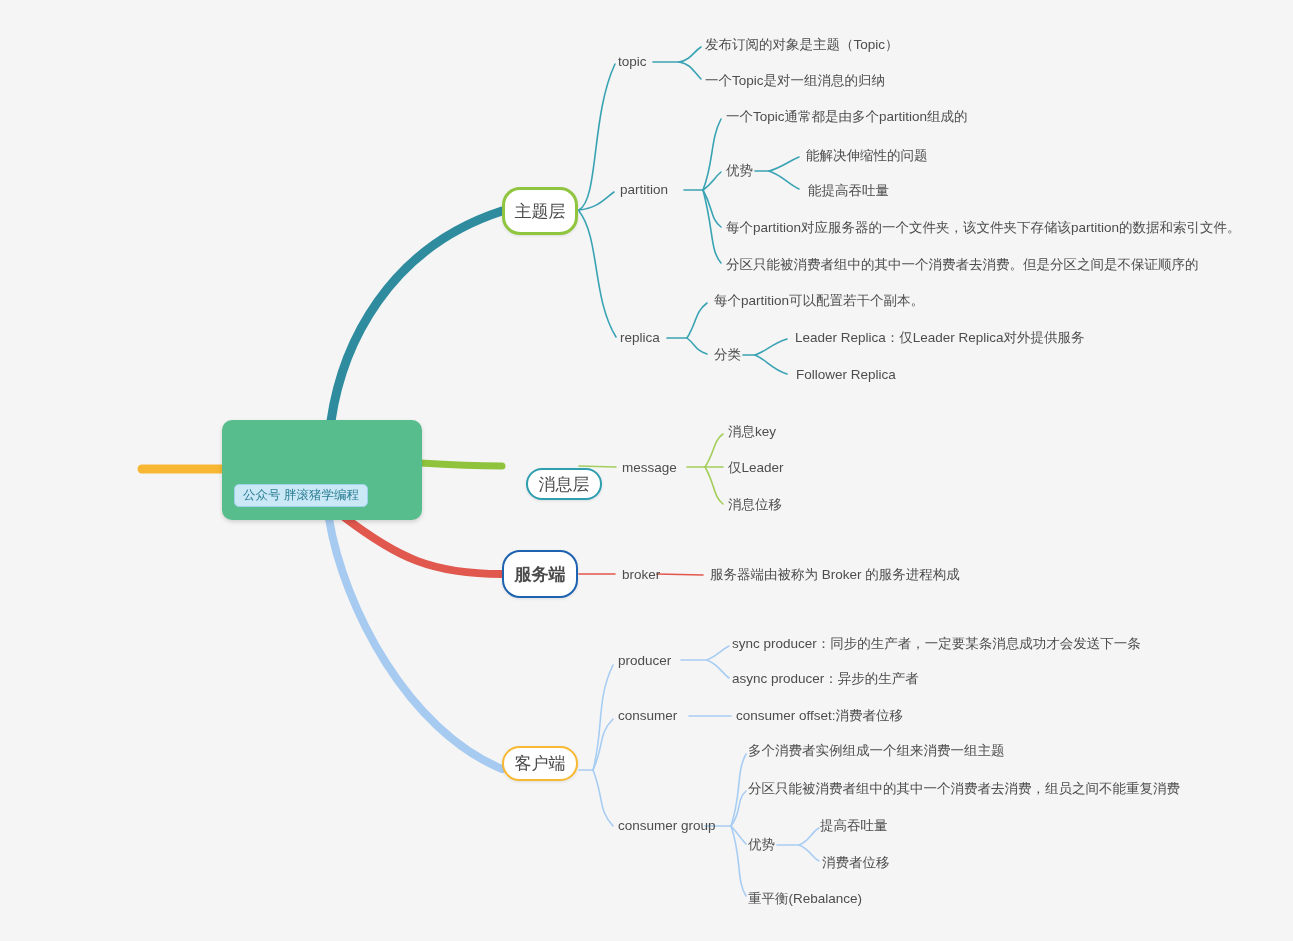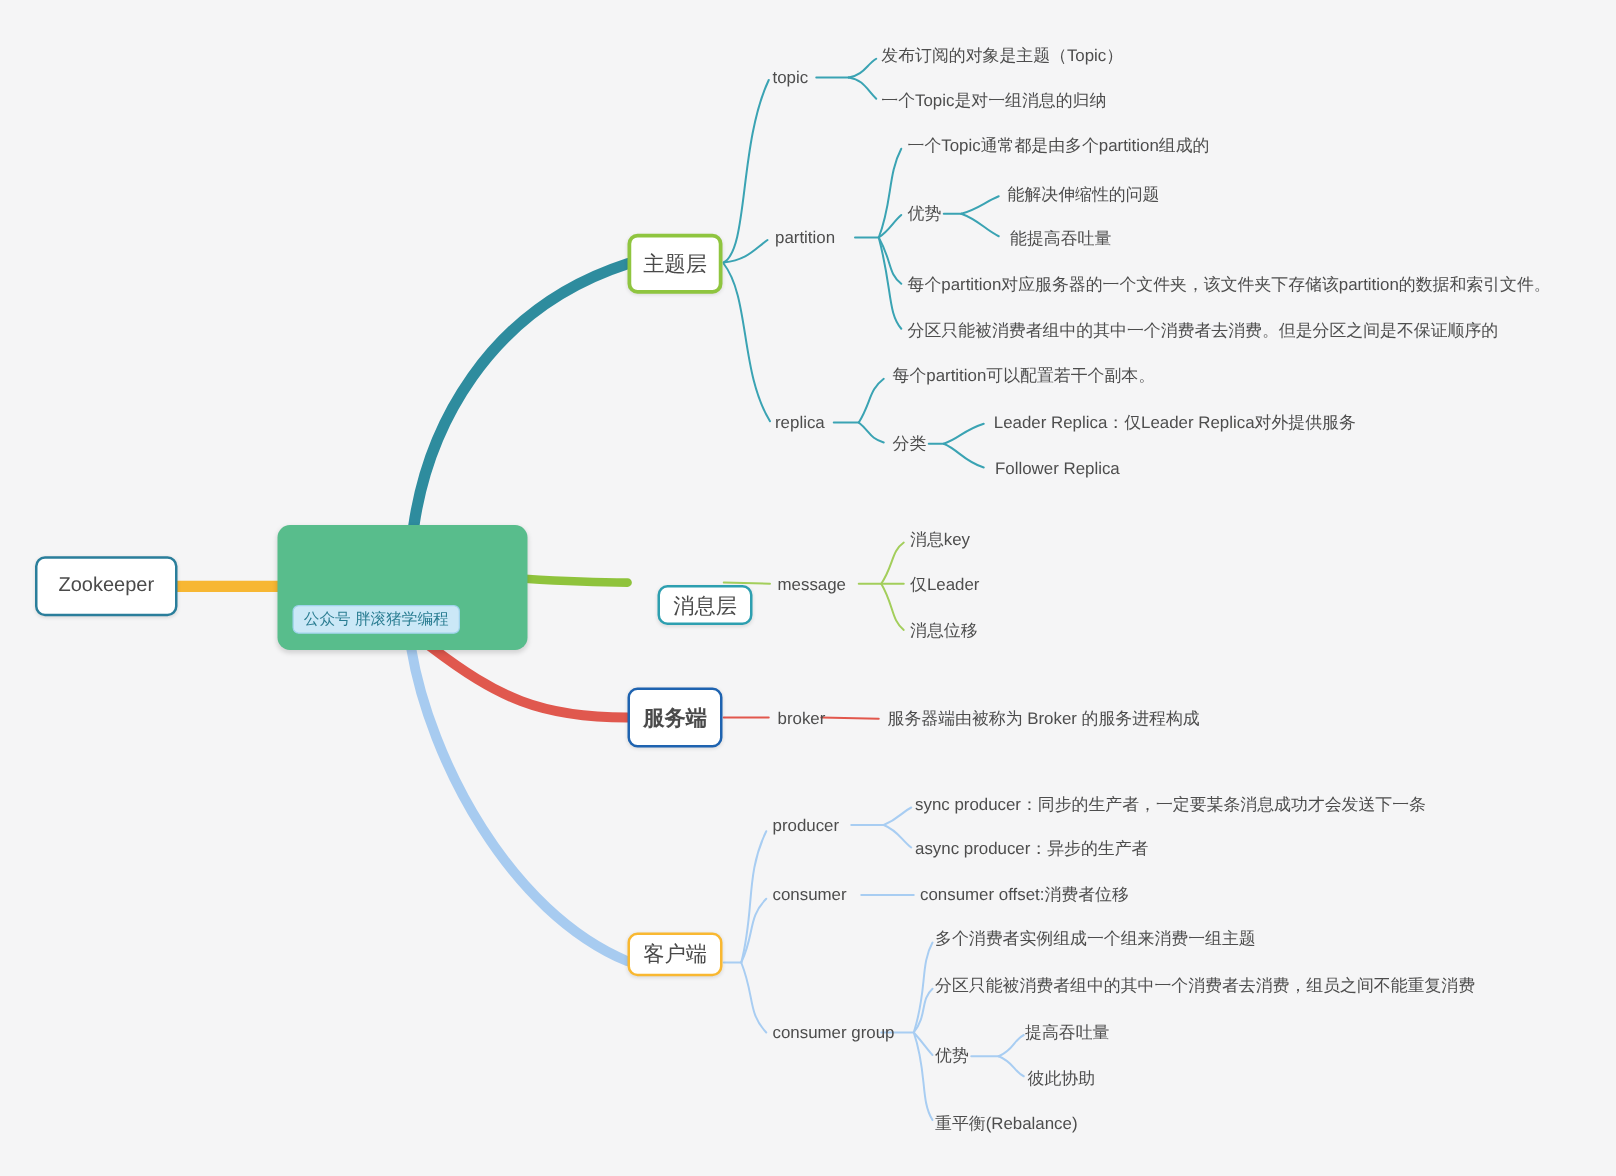--- a/index.html
+++ b/index.html
@@ -5,21 +5,21 @@
   html,body{margin:0;padding:0;}
   body{
     width:1293px;height:941px;
     background:var(--bg,#f5f5f6);
     font-family:"Liberation Sans","DejaVu Sans",sans-serif;
     overflow:hidden;position:relative;
   }
   .stage{position:absolute;left:0;top:0;width:1293px;height:941px;}
   svg.wires{position:absolute;left:0;top:0;}
   .node{
-    position:absolute;background:#ffffff;border-radius:8px;
+    position:absolute;background:#ffffff;border-radius:18px;
     display:flex;align-items:center;justify-content:center;
     color:var(--node-text,#4a4a4a);font-size:17px;
     box-shadow:0 1px 3px rgba(0,0,0,0.10);
     box-sizing:border-box;white-space:nowrap;
   }
   .node-zookeeper{left:28px;top:445px;width:114px;height:48px;border:2.5px solid var(--zookeeper-border,#2a7e9b);font-size:16px;}
   .node-topic-layer{left:502px;top:187px;width:76px;height:48px;border:3px solid var(--topic-node-border,#8fc53f);}
   .node-message-layer{left:526px;top:441px;width:76px;height:32px;border:2.5px solid var(--message-node-border,#2d9fb0);margin-top:27px;}
   .node-server{left:502px;top:550px;width:76px;height:48px;border:2.5px solid var(--server-node-border,#1e63b0);font-weight:bold;}
   .node-client{left:502px;top:746px;width:76px;height:35px;border:2.5px solid var(--client-node-border,#f9b831);}
@@ -105,21 +105,20 @@
       <path d="M 731 826 C 742 792 736 772 746 754"></path>
       <path d="M 731 826 C 742 812 736 800 746 791"></path>
       <path d="M 731 826 C 740 836 742 840 746 844"></path>
       <path d="M 731 826 C 742 858 736 880 746 896"></path>
       <path d="M 777 845 L 799 845"></path>
       <path d="M 799 845 C 811 840 811 832 819 828"></path>
       <path d="M 799 845 C 811 850 811 857 819 861"></path>
     </g>
   </svg>
 
-  <div class="node node-zookeeper">Zookeeper</div>
 
   <div class="node node-center">
     <div class="center-badge">公众号 胖滚猪学编程</div>
   </div>
 
   <div class="node node-topic-layer">主题层</div>
   <div class="node node-message-layer">消息层</div>
   <div class="node node-server">服务端</div>
   <div class="node node-client">客户端</div>
 
@@ -154,16 +153,16 @@
   <div class="leaf" style="left:732px;top:669px">async producer：异步的生产者</div>
 
   <div class="leaf" style="left:618px;top:706px">consumer</div>
   <div class="leaf" style="left:736px;top:706px">consumer offset:消费者位移</div>
 
   <div class="leaf" style="left:618px;top:816px">consumer group</div>
   <div class="leaf" style="left:748px;top:741px">多个消费者实例组成一个组来消费一组主题</div>
   <div class="leaf" style="left:748px;top:779px">分区只能被消费者组中的其中一个消费者去消费，组员之间不能重复消费</div>
   <div class="leaf" style="left:748px;top:835px">优势</div>
   <div class="leaf" style="left:820px;top:816px">提高吞吐量</div>
-  <div class="leaf" style="left:822px;top:853px">彼此协助</div>
+  <div class="leaf" style="left:822px;top:853px">消费者位移</div>
   <div class="leaf" style="left:748px;top:889px">重平衡(Rebalance)</div>
 
 </div>
 
 </body></html>

